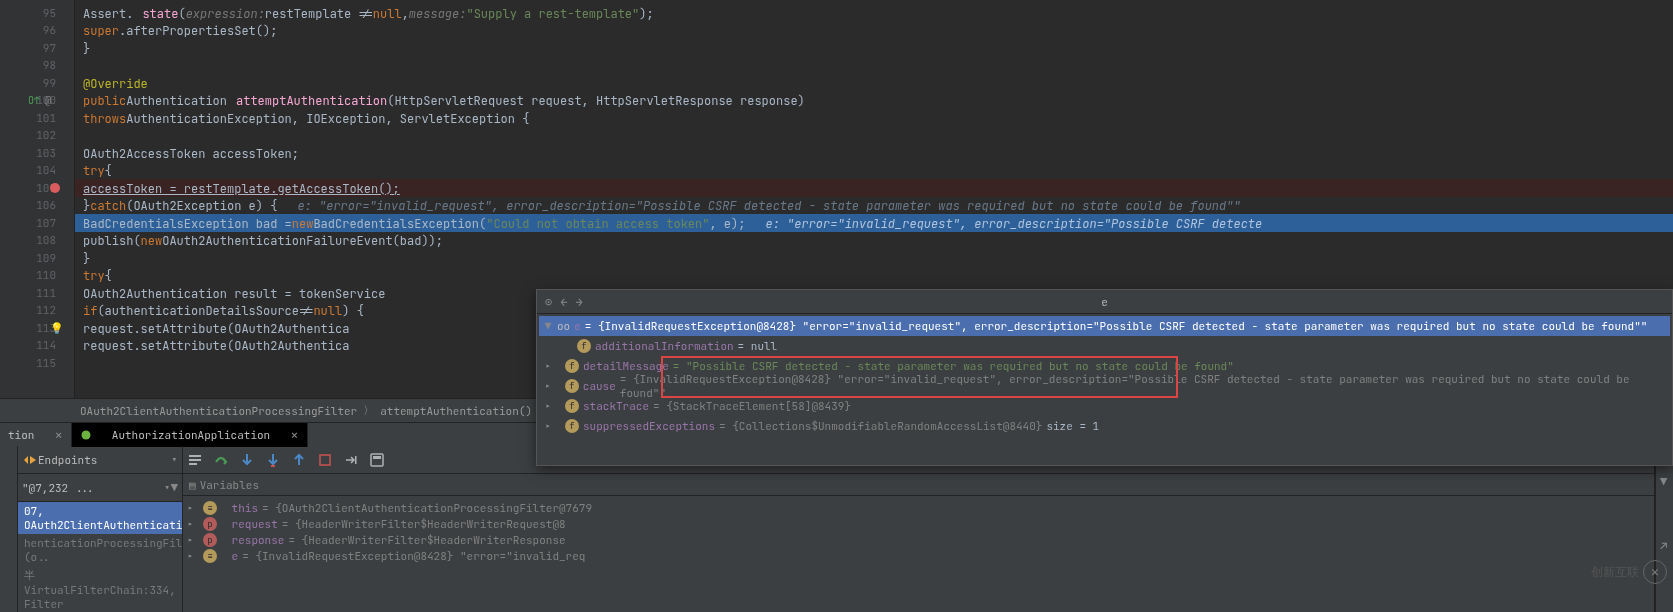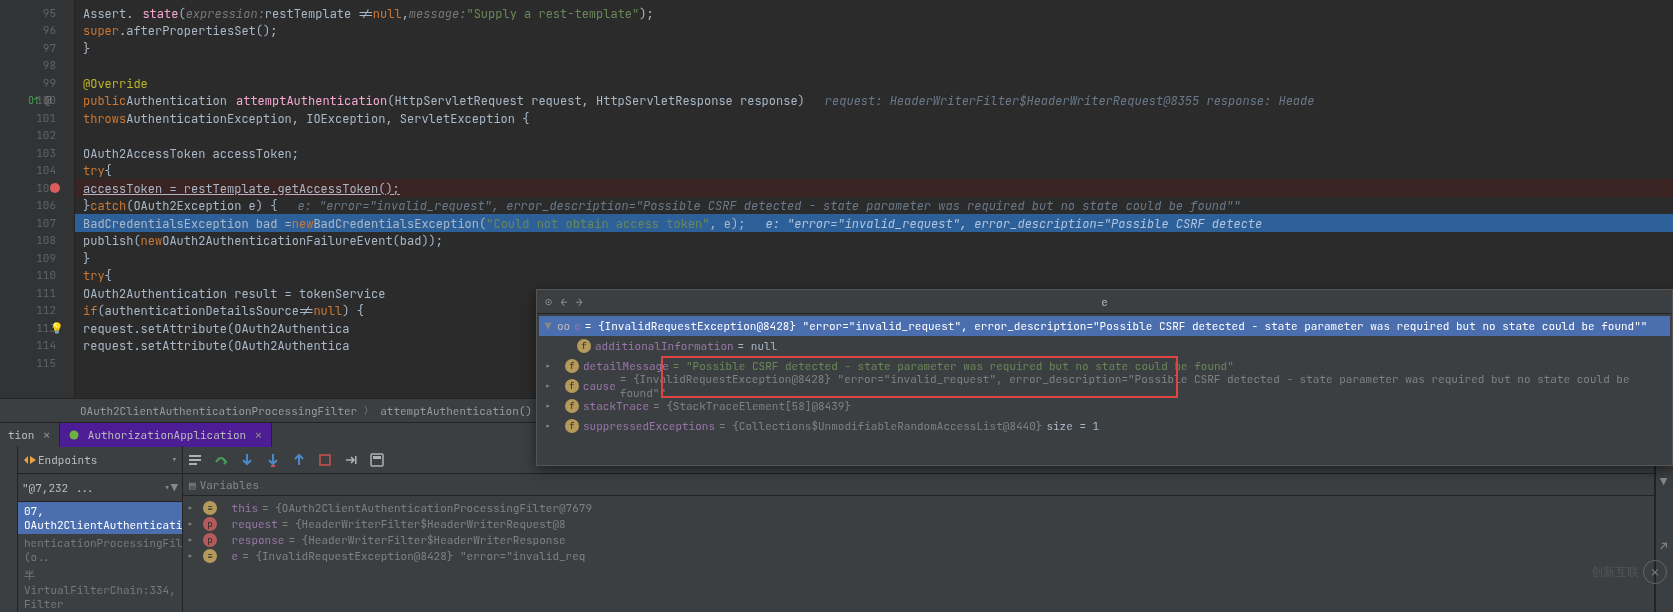--- a/index.html
+++ b/index.html
@@ -88,26 +88,26 @@
   background: #3c3f41;
   border-top: 1px solid #232323;
   display: flex;
   align-items: center;
 }
 .tab {
   height: 24px;
   padding: 0 8px;
   display: flex;
   align-items: center;
-  gap: 8px;
+  gap: 20px;
   font-size: 11px;
   color: #bbb;
   border-right: 1px solid #232323;
 }
-.tab.active { background: #4c1d95; }
+.tab.active { background: #000000; }
 .tab .close { color: #888; cursor: pointer; font-size: 14px; }
 .tab-icon { width: 12px; height: 12px; display: inline-block; }
 .debug-panel {
   height: 166px;
   background: #3c3f41;
   display: flex;
 }
 .dbg-sidebar {
   width: 18px;
   background: #3c3f41;
@@ -377,21 +377,20 @@
     <div class="code-line">
         <span>        </span>
         <span class="anno">@Override</span>
       </div>
     <div class="code-line">
         <span>        </span>
         <span class="kw">public </span>
         <span>Authentication </span>
         <span class="mtd">attemptAuthentication</span>
         <span>(HttpServletRequest request, HttpServletResponse response)</span>
-        <span class="inline-debug">  request: HeaderWriterFilter$HeaderWriterRequest@8355   response: Heade</span>
       </div>
     <div class="code-line">
         <span>                </span>
         <span class="kw">throws </span>
         <span>AuthenticationException, IOException, ServletException {</span>
       </div>
     <div class="code-line"></div>
     <div class="code-line">
         <span>            OAuth2AccessToken accessToken;</span>
       </div>

